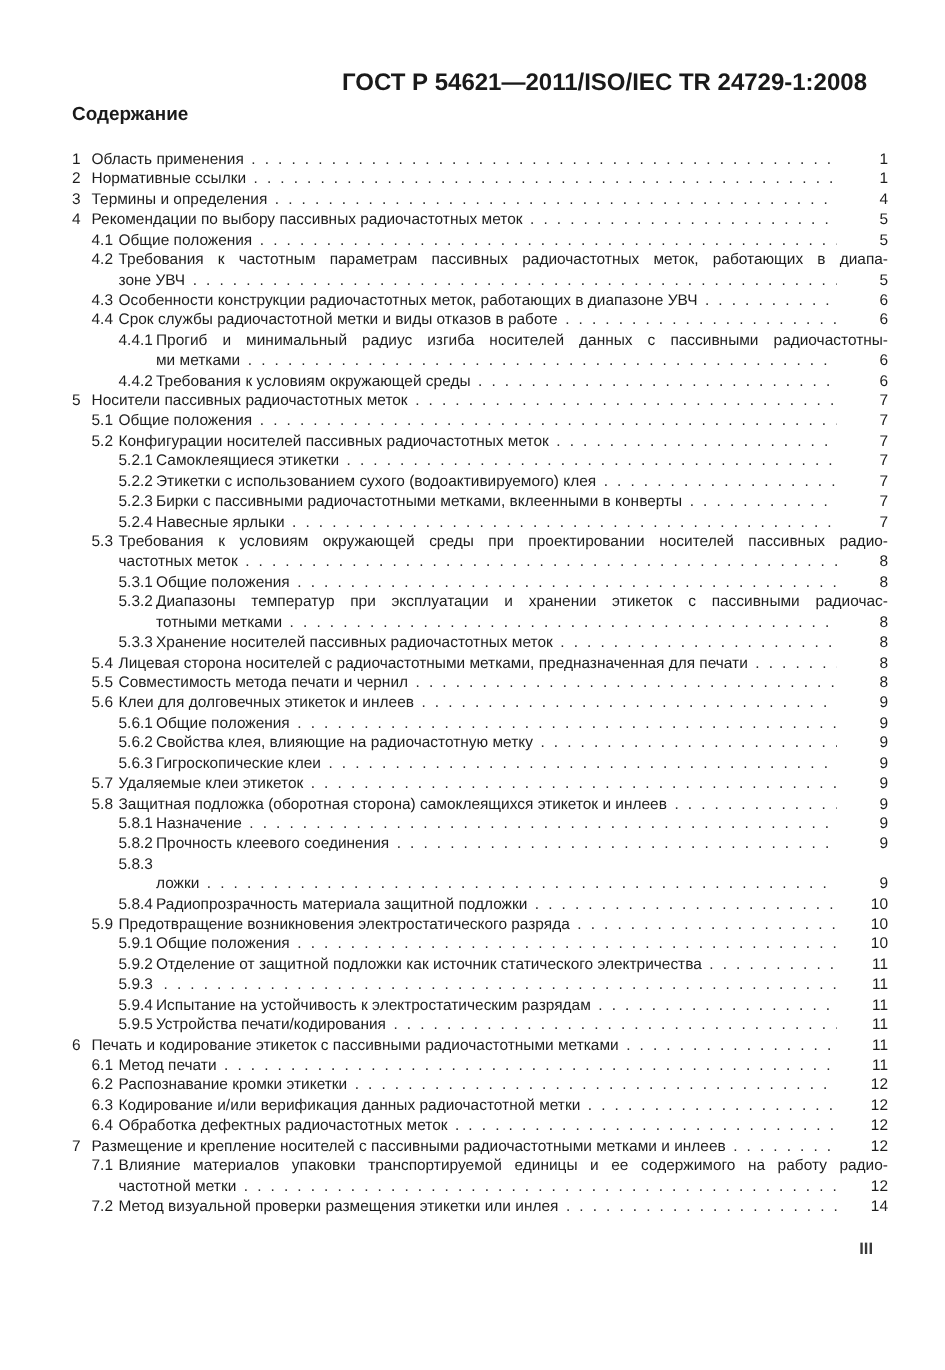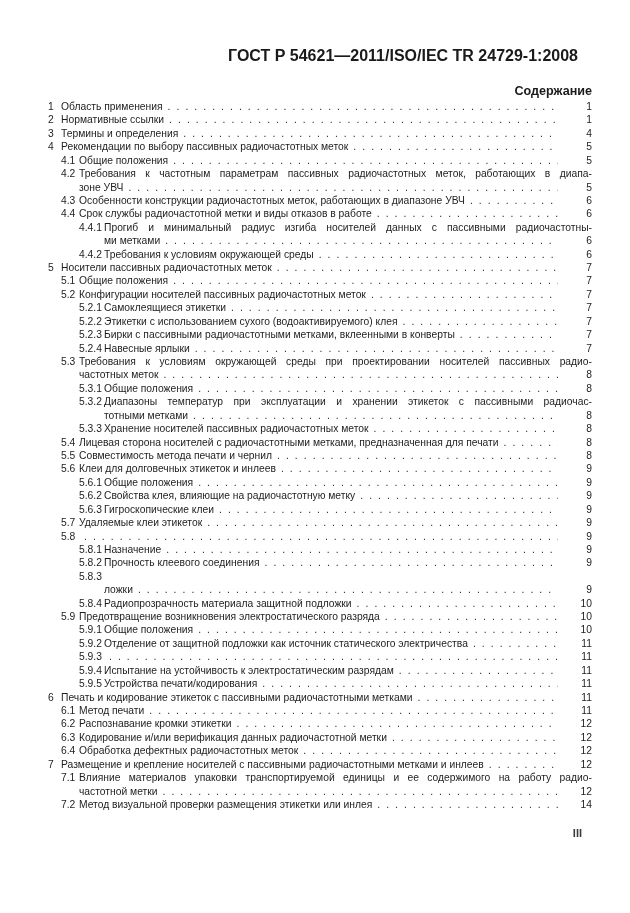--- a/index.html
+++ b/index.html
@@ -16,25 +16,25 @@
     position: absolute;
     top: 47px;
     right: 52px;
     font-size: 16px;
     font-weight: bold;
     white-space: nowrap;
     color: #1a1a1a;
   }
   .doc-title {
     position: absolute;
-    top: 84px;
+    top: 69px;
     left: 48px;
     width: 544px;
     margin: 0;
-    text-align: right;
+    text-align: left;
     font-size: 12.6px;
     font-weight: bold;
     color: #1a1a1a;
   }
   .toc {
     position: absolute;
     top: 100px;
     left: 48px;
     width: 544px;
     font-size: 10.3px;
@@ -265,20 +265,21 @@
         <span class="pg">9</span>
       </div>
       <div class="row lvl2">
         <span class="num">5.7</span>
         <span class="txt">Удаляемые клеи этикеток</span>
         <span class="dots"></span>
         <span class="pg">9</span>
       </div>
       <div class="row lvl2">
         <span class="num">5.8</span>
+        <span class="txt">Защитная подложка (оборотная сторона) самоклеящихся этикеток и инлеев</span>
         <span class="dots"></span>
         <span class="pg">9</span>
       </div>
       <div class="row lvl3">
         <span class="num">5.8.1</span>
         <span class="txt">Назначение</span>
         <span class="dots"></span>
         <span class="pg">9</span>
       </div>
       <div class="row lvl3">

